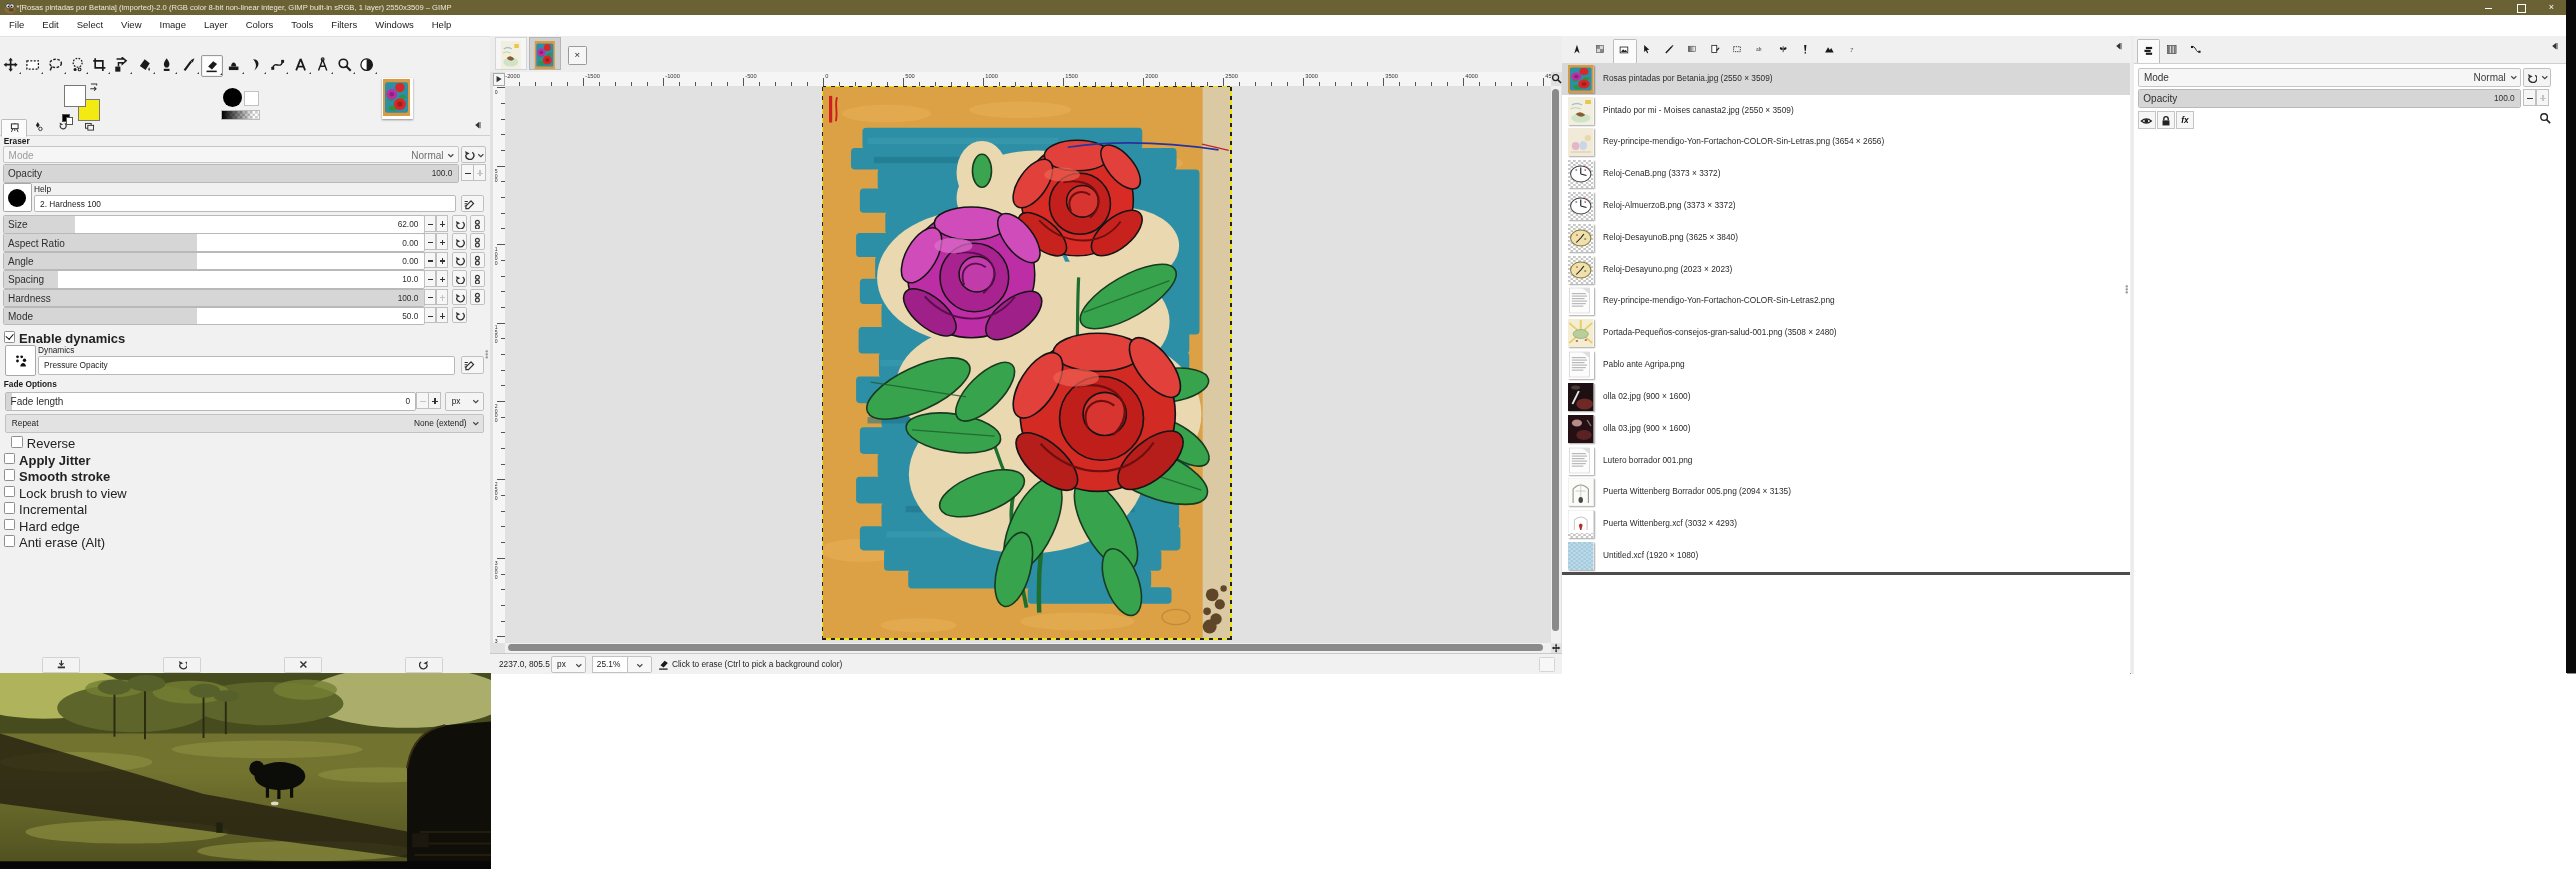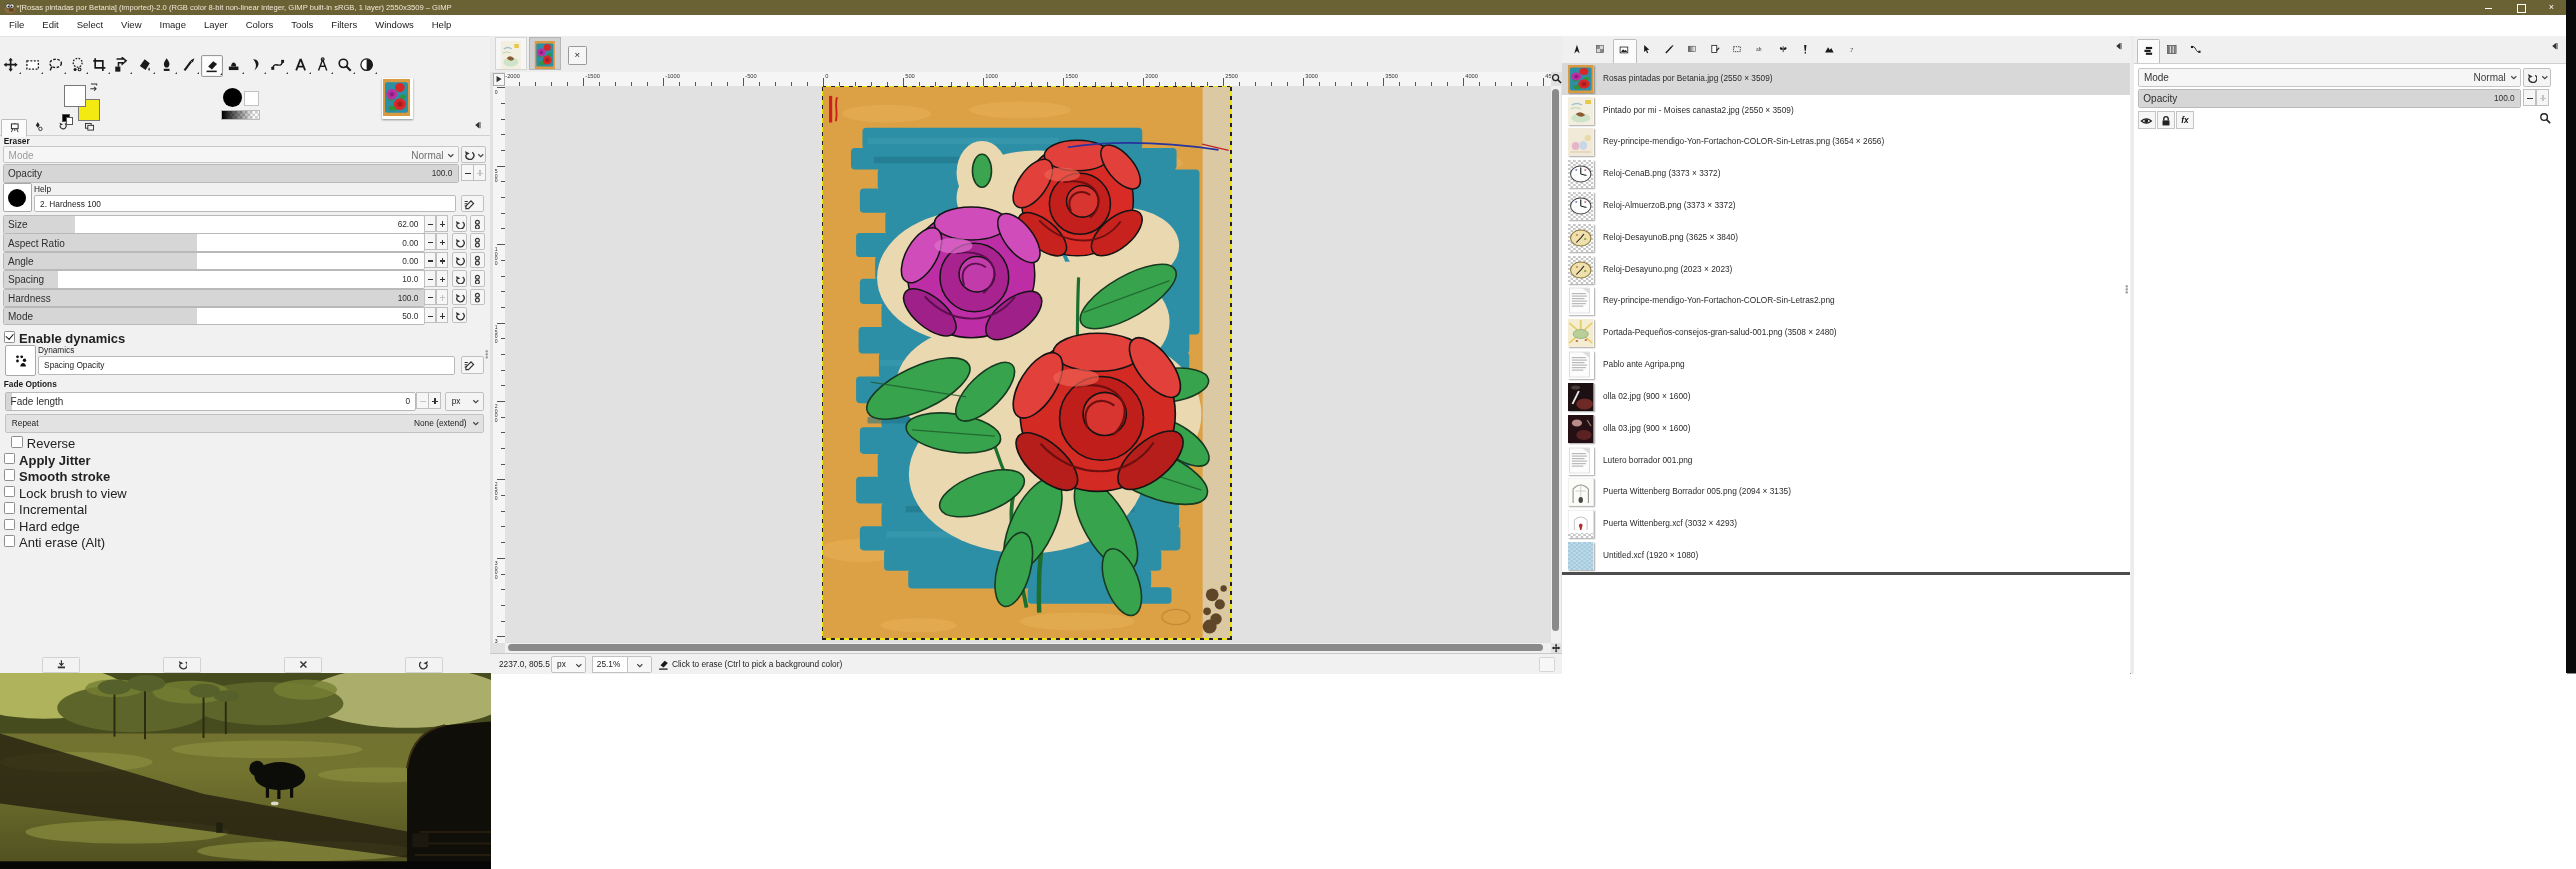--- a/index.html
+++ b/index.html
@@ -771,21 +771,21 @@
     <span class="clab">Enable dynamics</span>
   </div>
 
   <div class="abs" style="left:5.1px;top:345px;width:29px;height:29px;background:#fff;border:0.6px solid #a8a8a8;border-radius:1.9px">
     <svg style="margin:7.6px 0 0 7.6px" width="14" height="14" viewBox="0 0 20 20">
           <use href="#i-dyn"></use>
         </svg>
   </div>
   <div class="abs" style="left:38px;top:345px;font-size:8.3px;color:#222">Dynamics</div>
   <div class="abs" style="left:38px;top:356px;width:415px;height:16.5px;background:#fff;border:0.6px solid #b9b9b9;border-radius:1.9px">
-    <span style="position:absolute;left:5.1px;top:3.2px;font-size:8.3px;color:#222">Spacing Opacity</span>
+    <span style="position:absolute;left:5.1px;top:3.2px;font-size:8.3px;color:#222">Pressure Opacity</span>
   </div>
   <div class="rbtn" style="left:461px;top:356px;width:23px;height:18px"><svg width="11.5" height="11.5" viewBox="0 0 18 18">
           <use href="#i-edit"></use>
         </svg></div>
 
   <div class="panel-label abs" style="left:3.8px;top:379px">Fade Options</div>
 
   <div class="track abs" style="left:5.1px;top:392px;width:409px">
     <span class="fill" style="width:6.4px"></span>
     <span class="lab">Fade length</span>

